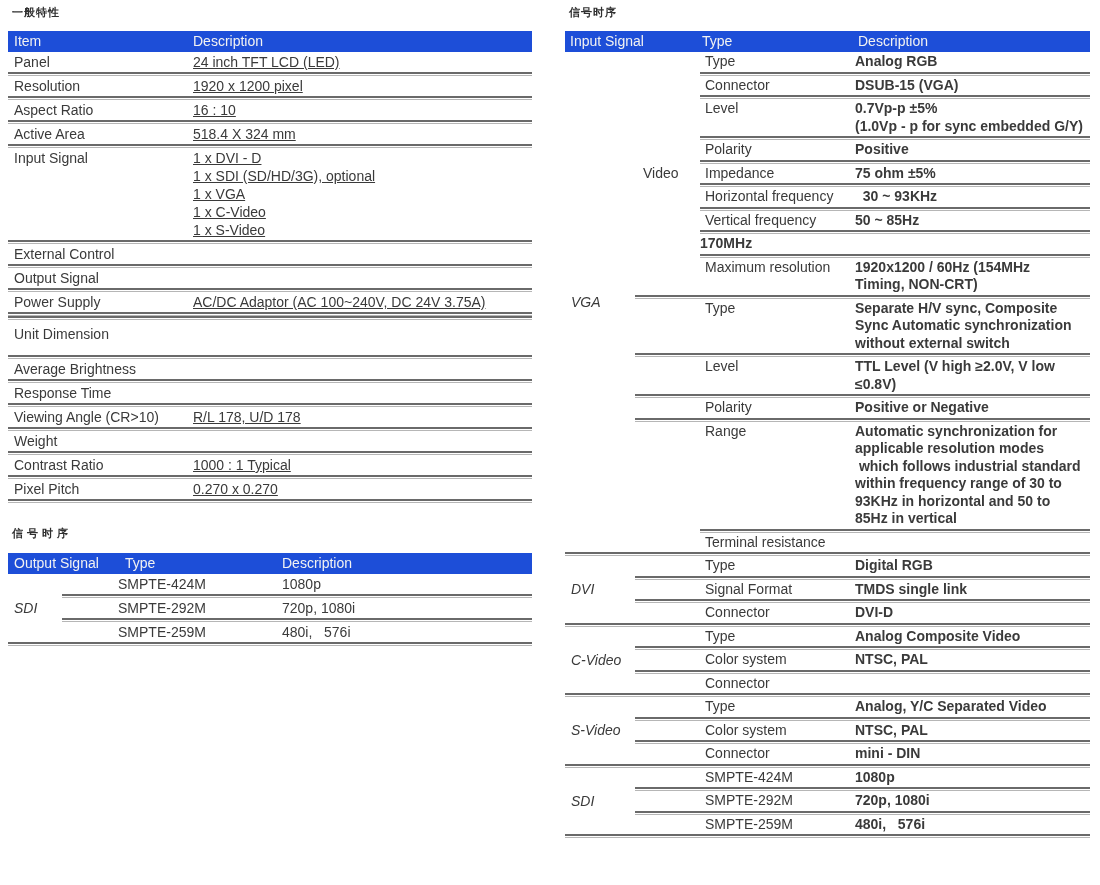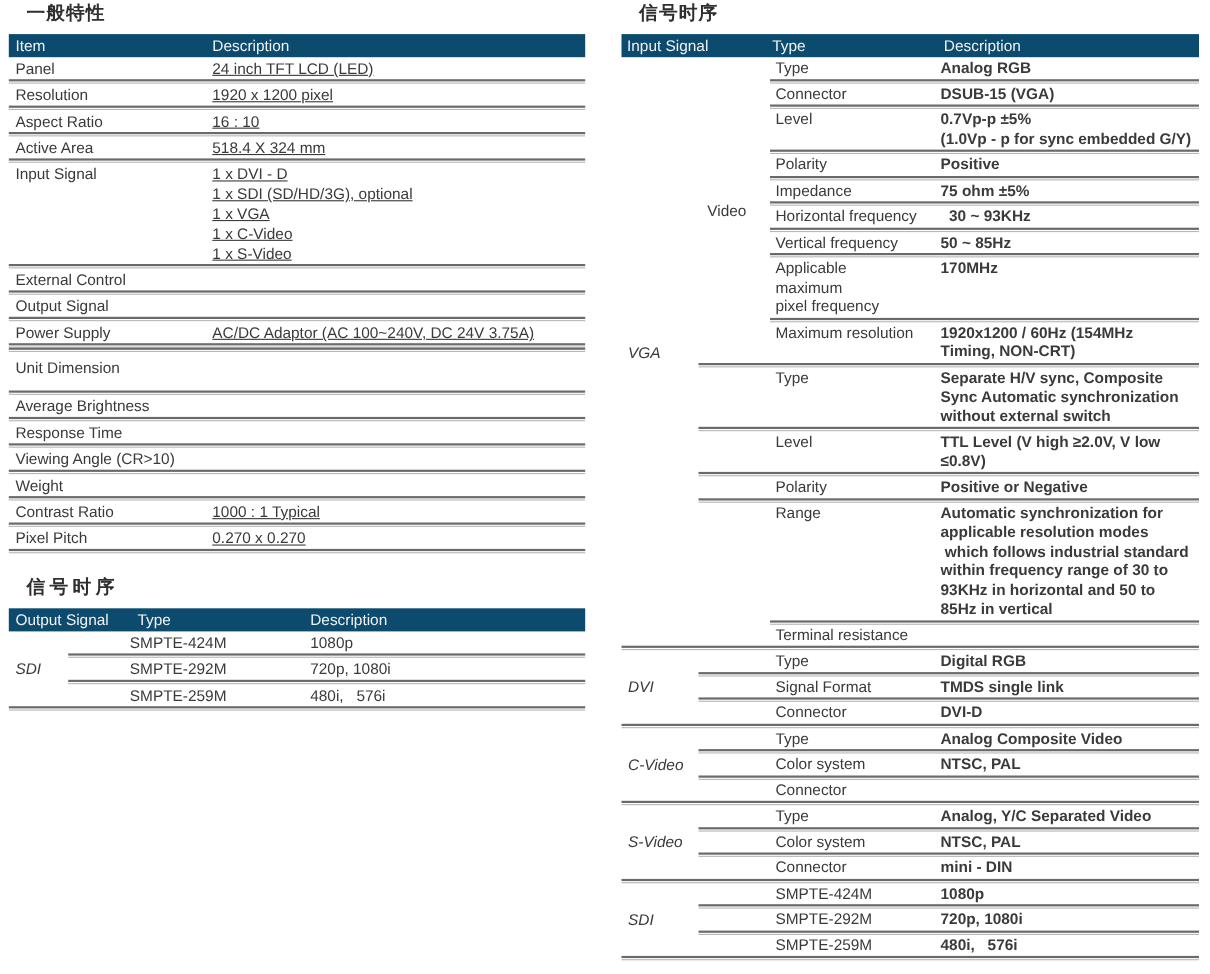--- a/index.html
+++ b/index.html
@@ -5,29 +5,29 @@
   html,body{margin:0;padding:0;}
   body{
     width:1100px;height:885px;background:#ffffff;position:relative;overflow:hidden;
     font-family:"Liberation Sans", sans-serif;font-size:14px;color:#3a3a3a;
   }
   .col{position:absolute;top:2px;}
   .col-left{left:8px;width:524px;}
   .col-right{left:565px;width:525px;}
 
   .title{
-    font-size:17px;font-weight:bold;color:#2f2f2f;line-height:20px;
-    margin:0 0 9px 16px;letter-spacing:1px;
+    font-size:11px;font-weight:bold;color:#2f2f2f;line-height:20px;
+    margin:0 0 9px 4px;letter-spacing:1px;
     font-family:"Liberation Sans", sans-serif;
   }
   .title.serif{
     font-family:"DejaVu Serif", serif;font-weight:600;letter-spacing:4px;margin-top:21px;
   }
 
-  .thead{display:flex;background:#0c4a6e;color:#f2f2f2;height:21px;line-height:21px;}
+  .thead{display:flex;background:#1d4ed8;color:#f2f2f2;height:21px;line-height:21px;}
   .thead span{box-sizing:border-box;white-space:nowrap;}
 
   .row{display:flex;padding:1px 0;line-height:18px;}
   .row span{box-sizing:border-box;white-space:pre-wrap;}
   .row.tall{padding:5px 0 12px 0;}
 
   .sep{height:1px;border-top:2px solid #6a6a6a;border-bottom:1px solid #b6b6b6;}
   .sep.ind{margin-left:65px;}
 
   
@@ -130,20 +130,21 @@
         <span class="c2"></span>
       </div>
     <div class="sep"></div>
     <div class="row">
         <span class="c1">Response Time</span>
         <span class="c2"></span>
       </div>
     <div class="sep"></div>
     <div class="row">
         <span class="c1">Viewing Angle (CR&gt;10)</span>
+        <span class="c2">R/L 178, U/D 178</span>
       </div>
     <div class="sep"></div>
     <div class="row">
         <span class="c1">Weight</span>
         <span class="c2"></span>
       </div>
     <div class="sep"></div>
     <div class="row">
         <span class="c1">Contrast Ratio</span>
         <span class="c2">1000 : 1 Typical</span>
@@ -234,23 +235,20 @@
                 <span class="c1">Horizontal frequency</span>
                 <span class="c2">  30 ~ 93KHz</span>
               </div>
             <div class="sep"></div>
             <div class="row">
                 <span class="c1">Vertical frequency</span>
                 <span class="c2">50 ~ 85Hz</span>
               </div>
             <div class="sep"></div>
             <div class="row">
-                <span class="c1">Applicable
-maximum
-pixel frequency</span>
                 <span class="c2">170MHz</span>
               </div>
             <div class="sep"></div>
             <div class="row">
                 <span class="c1">Maximum resolution</span>
                 <span class="c2">1920x1200 / 60Hz (154MHz
 Timing, NON-CRT)</span>
               </div>
           </div>
         </div>

